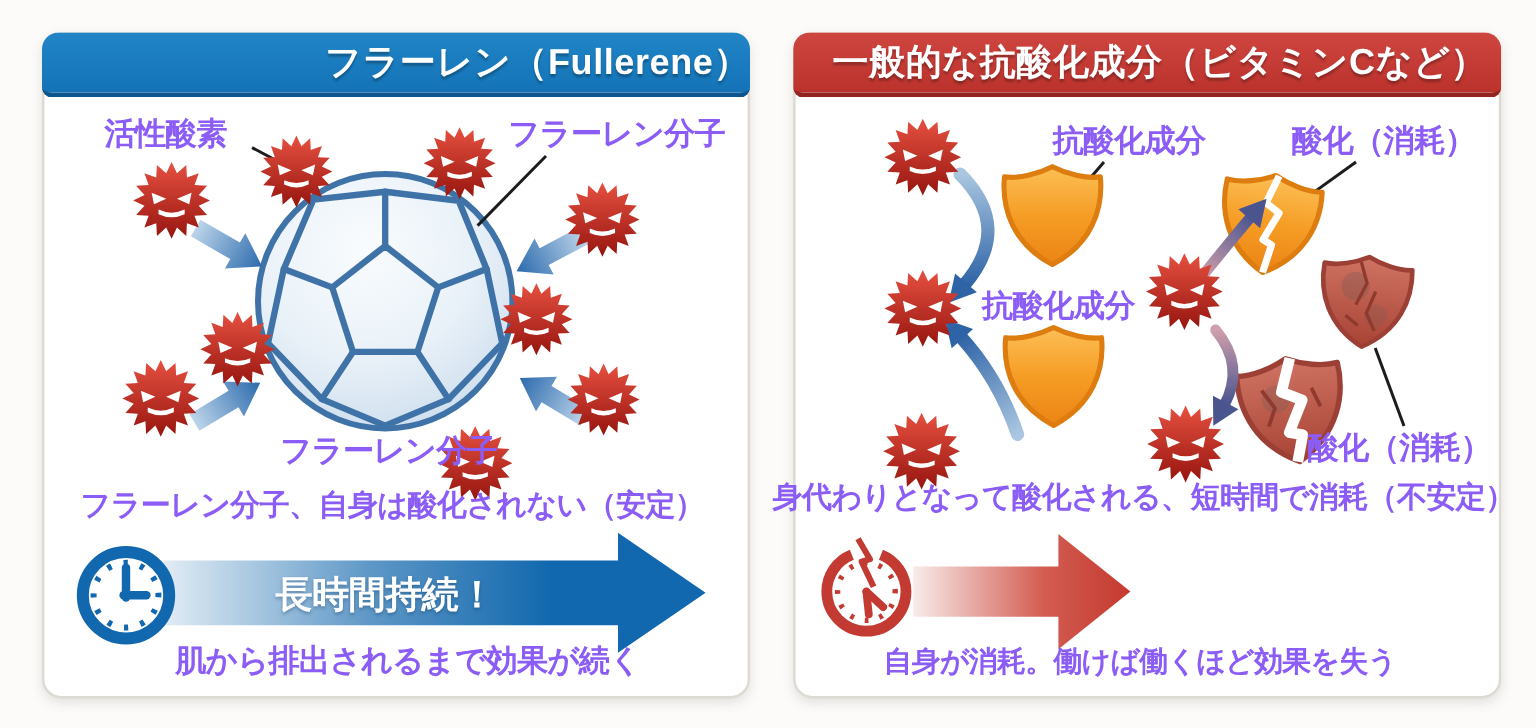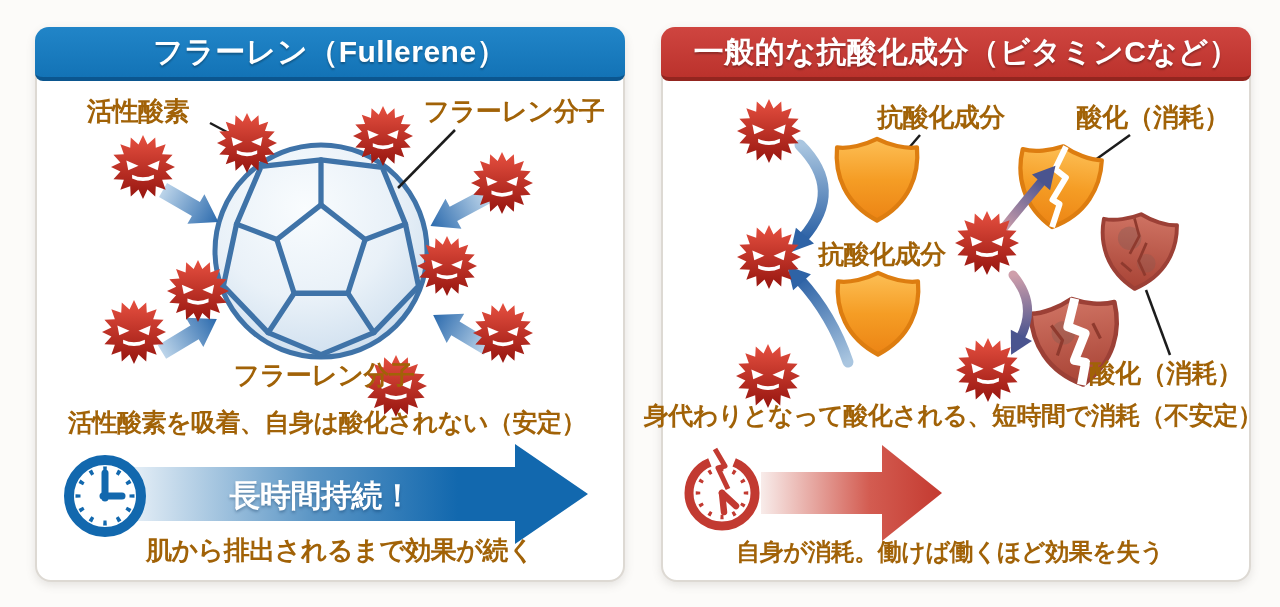--- a/index.html
+++ b/index.html
@@ -4,25 +4,25 @@
 <style>
   html,body{margin:0;padding:0;background:#fcfbf9;}
   .stage{position:relative;width:1280px;height:607px;background:#fcfbf9;overflow:hidden;
          font-family:"Liberation Sans","DejaVu Sans",sans-serif;}
   .panel{position:absolute;top:27px;width:586px;height:551px;background:#ffffff;
          border:2px solid #ddd9d3;border-radius:16px;box-shadow:0 3px 10px rgba(100,95,85,0.16);}
   #panelL{left:35px;} #panelR{left:661px;}
   .panel-header{position:absolute;top:-2px;left:-2px;right:-2px;height:50px;
          border-radius:14px 14px 8px 8px;display:flex;align-items:center;justify-content:center;
          color:#fff;font-size:30px;font-weight:700;border-bottom:4px solid;}
-  #headerL{background:linear-gradient(180deg,#2185c8,#1373b6);border-bottom-color:#0b568f;}
+  #headerL{background:linear-gradient(180deg,#2185c8,#1373b6);border-bottom-color:#0b568f;justify-content:flex-end;}
   #headerR{background:linear-gradient(180deg,#cf4540,#bb322c);border-bottom-color:#93251f;padding-left:21px;}
   .panel-header span{text-shadow:0 2px 2px rgba(0,0,0,0.28);letter-spacing:0.5px;white-space:nowrap;}
   #art{position:absolute;left:0;top:0;pointer-events:none;}
-  .lbl{position:absolute;transform:translate(-50%,-50%);font-weight:700;color:#a16207;
+  .lbl{position:absolute;transform:translate(-50%,-50%);font-weight:700;color:#8b5cf6;
        white-space:nowrap;letter-spacing:-0.5px;line-height:1;}
   .lbl-white{color:#ffffff;text-shadow:0 2px 3px rgba(0,40,80,0.35);}
   .callout{stroke:#1c1c1c;stroke-width:2.5;}
   .orangeShield{fill:url(#gShield);stroke:#dd7d10;stroke-width:5;stroke-linejoin:round;}
   .darkShield{fill:url(#gDark);stroke:#9c4036;stroke-width:5;stroke-linejoin:round;}
   .crackWhite{stroke:#ffffff;stroke-width:7;fill:none;stroke-linejoin:round;}
   .crackBig{stroke:#ffffff;stroke-width:10;fill:none;stroke-linejoin:round;}
   .crackDark{stroke:#8f3a2e;stroke-width:3.5;fill:none;stroke-linejoin:round;}
   .ballLines{stroke:#3f73a8;stroke-width:5.5;fill:none;stroke-linejoin:round;stroke-linecap:round;}
 </style>
@@ -197,21 +197,21 @@
       <circle r="24" fill="none" stroke="#c23a31" stroke-width="4.5" pathLength="120" stroke-dasharray="2.5 7.5" stroke-dashoffset="1.25"></circle>
       <polyline points="-7,-44 3,-27 -4,-25 6,-4" stroke="#c23a31" stroke-width="5" fill="none" stroke-linejoin="round"></polyline>
       <line x1="0" y1="0" x2="14" y2="13" stroke="#c23a31" stroke-width="6.5" stroke-linecap="round"></line>
       <line x1="0" y1="0" x2="2" y2="19" stroke="#c23a31" stroke-width="6.5" stroke-linecap="round"></line>
     </g>
   </svg>
 
   <div class="lbl" style="left:138px;top:111px;font-size:26px">活性酸素</div>
   <div class="lbl" style="left:514px;top:111px;font-size:26px">フラーレン分子</div>
   <div class="lbl" style="left:324px;top:375px;font-size:26px">フラーレン分子</div>
-  <div class="lbl" style="left:327px;top:422px;font-size:25px">活性酸素を吸着、自身は酸化されない（安定）</div>
+  <div class="lbl" style="left:327px;top:422px;font-size:25px">フラーレン分子、自身は酸化されない（安定）</div>
   <div class="lbl" style="left:340px;top:550px;font-size:26px">肌から排出されるまで効果が続く</div>
   <div class="lbl lbl-white" style="left:321px;top:495px;font-size:31px">長時間持続！</div>
 
   <div class="lbl" style="left:941px;top:117px;font-size:26px">抗酸化成分</div>
   <div class="lbl" style="left:1153px;top:117px;font-size:26px">酸化（消耗）</div>
   <div class="lbl" style="left:882px;top:254px;font-size:26px">抗酸化成分</div>
   <div class="lbl" style="left:1166px;top:373px;font-size:26px">酸化（消耗）</div>
   <div class="lbl" style="left:953px;top:415px;font-size:25px">身代わりとなって酸化される、短時間で消耗（不安定）</div>
   <div class="lbl" style="left:950px;top:552px;font-size:24px">自身が消耗。働けば働くほど効果を失う</div>
 

